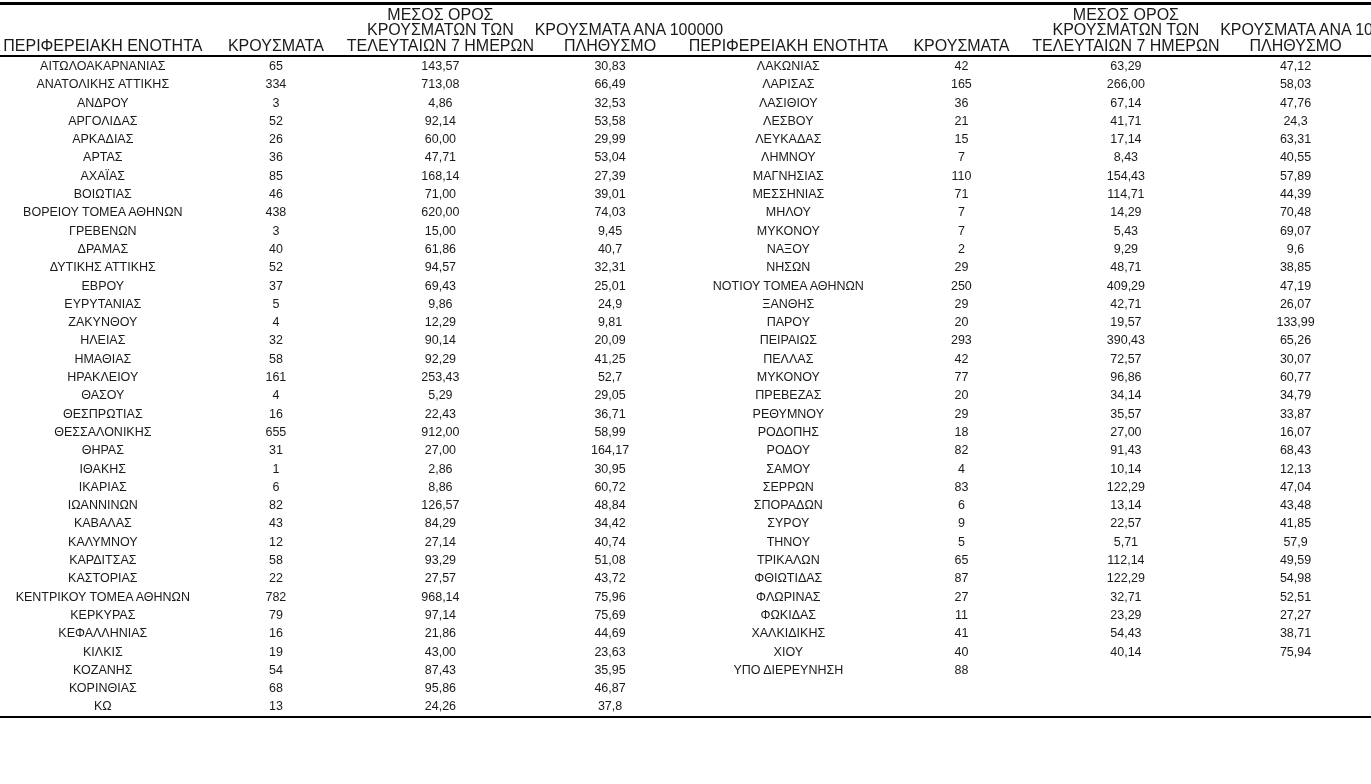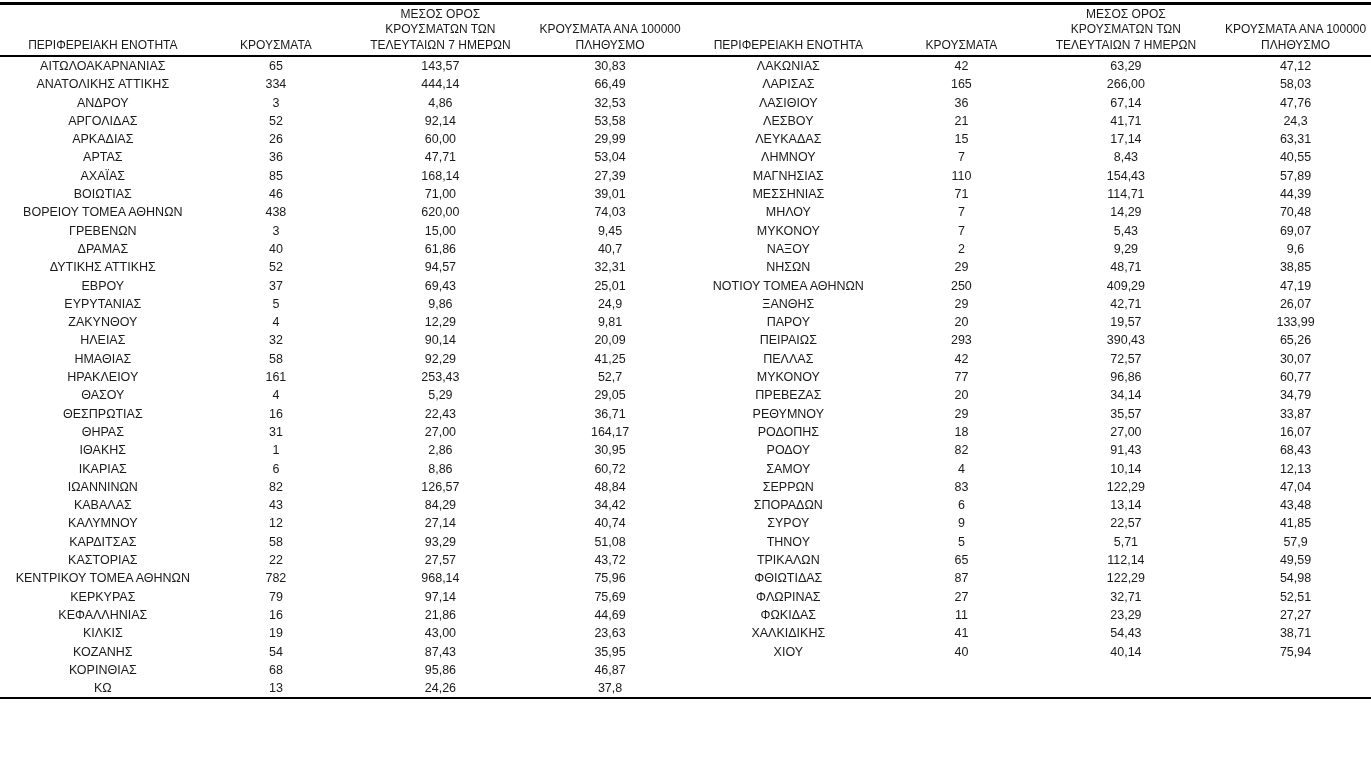--- a/index.html
+++ b/index.html
@@ -20,21 +20,21 @@
     display:grid;
     grid-template-columns:30% 20.5% 27.5% 22%;
     align-items:end;
     height:52px;
     border-bottom:2px solid #000;
     box-sizing:border-box;
     padding-bottom:2px;
   }
   .th{
     text-align:center;
-    font-size:12px;
+    font-size:16px;
     line-height:15.5px;
     white-space:nowrap;
   }
   .tbody{display:block;}
   .row{
     display:grid;
     grid-template-columns:30% 20.5% 27.5% 22%;
     height:18.3px;
     align-items:center;
   }
@@ -74,21 +74,21 @@
   <div class="row">
     <div class="cell">ΑΙΤΩΛΟΑΚΑΡΝΑΝΙΑΣ</div>
     <div class="cell">65</div>
     <div class="cell">143,57</div>
     <div class="cell">30,83</div>
   </div>
 
   <div class="row">
     <div class="cell">ΑΝΑΤΟΛΙΚΗΣ ΑΤΤΙΚΗΣ</div>
     <div class="cell">334</div>
-    <div class="cell">444,14</div>
+    <div class="cell">713,08</div>
     <div class="cell">66,49</div>
   </div>
 
   <div class="row">
     <div class="cell">ΑΝΔΡΟΥ</div>
     <div class="cell">3</div>
     <div class="cell">4,86</div>
     <div class="cell">32,53</div>
   </div>
 
@@ -206,20 +206,26 @@
     <div class="cell">29,05</div>
   </div>
 
   <div class="row">
     <div class="cell">ΘΕΣΠΡΩΤΙΑΣ</div>
     <div class="cell">16</div>
     <div class="cell">22,43</div>
     <div class="cell">36,71</div>
   </div>
 
+  <div class="row">
+    <div class="cell">ΘΕΣΣΑΛΟΝΙΚΗΣ</div>
+    <div class="cell">655</div>
+    <div class="cell">912,00</div>
+    <div class="cell">58,99</div>
+  </div>
 
   <div class="row">
     <div class="cell">ΘΗΡΑΣ</div>
     <div class="cell">31</div>
     <div class="cell">27,00</div>
     <div class="cell">164,17</div>
   </div>
 
   <div class="row">
     <div class="cell">ΙΘΑΚΗΣ</div>
@@ -565,17 +571,23 @@
   </div>
 
 
   <div class="row">
     <div class="cell">ΧΙΟΥ</div>
     <div class="cell">40</div>
     <div class="cell">40,14</div>
     <div class="cell">75,94</div>
   </div>
 
+  <div class="row">
+    <div class="cell">ΥΠΟ ΔΙΕΡΕΥΝΗΣΗ</div>
+    <div class="cell">88</div>
+    <div class="cell"></div>
+    <div class="cell"></div>
+  </div>
 </div>
     </section>
 
   </div>
 </div>
 
 </body></html>

